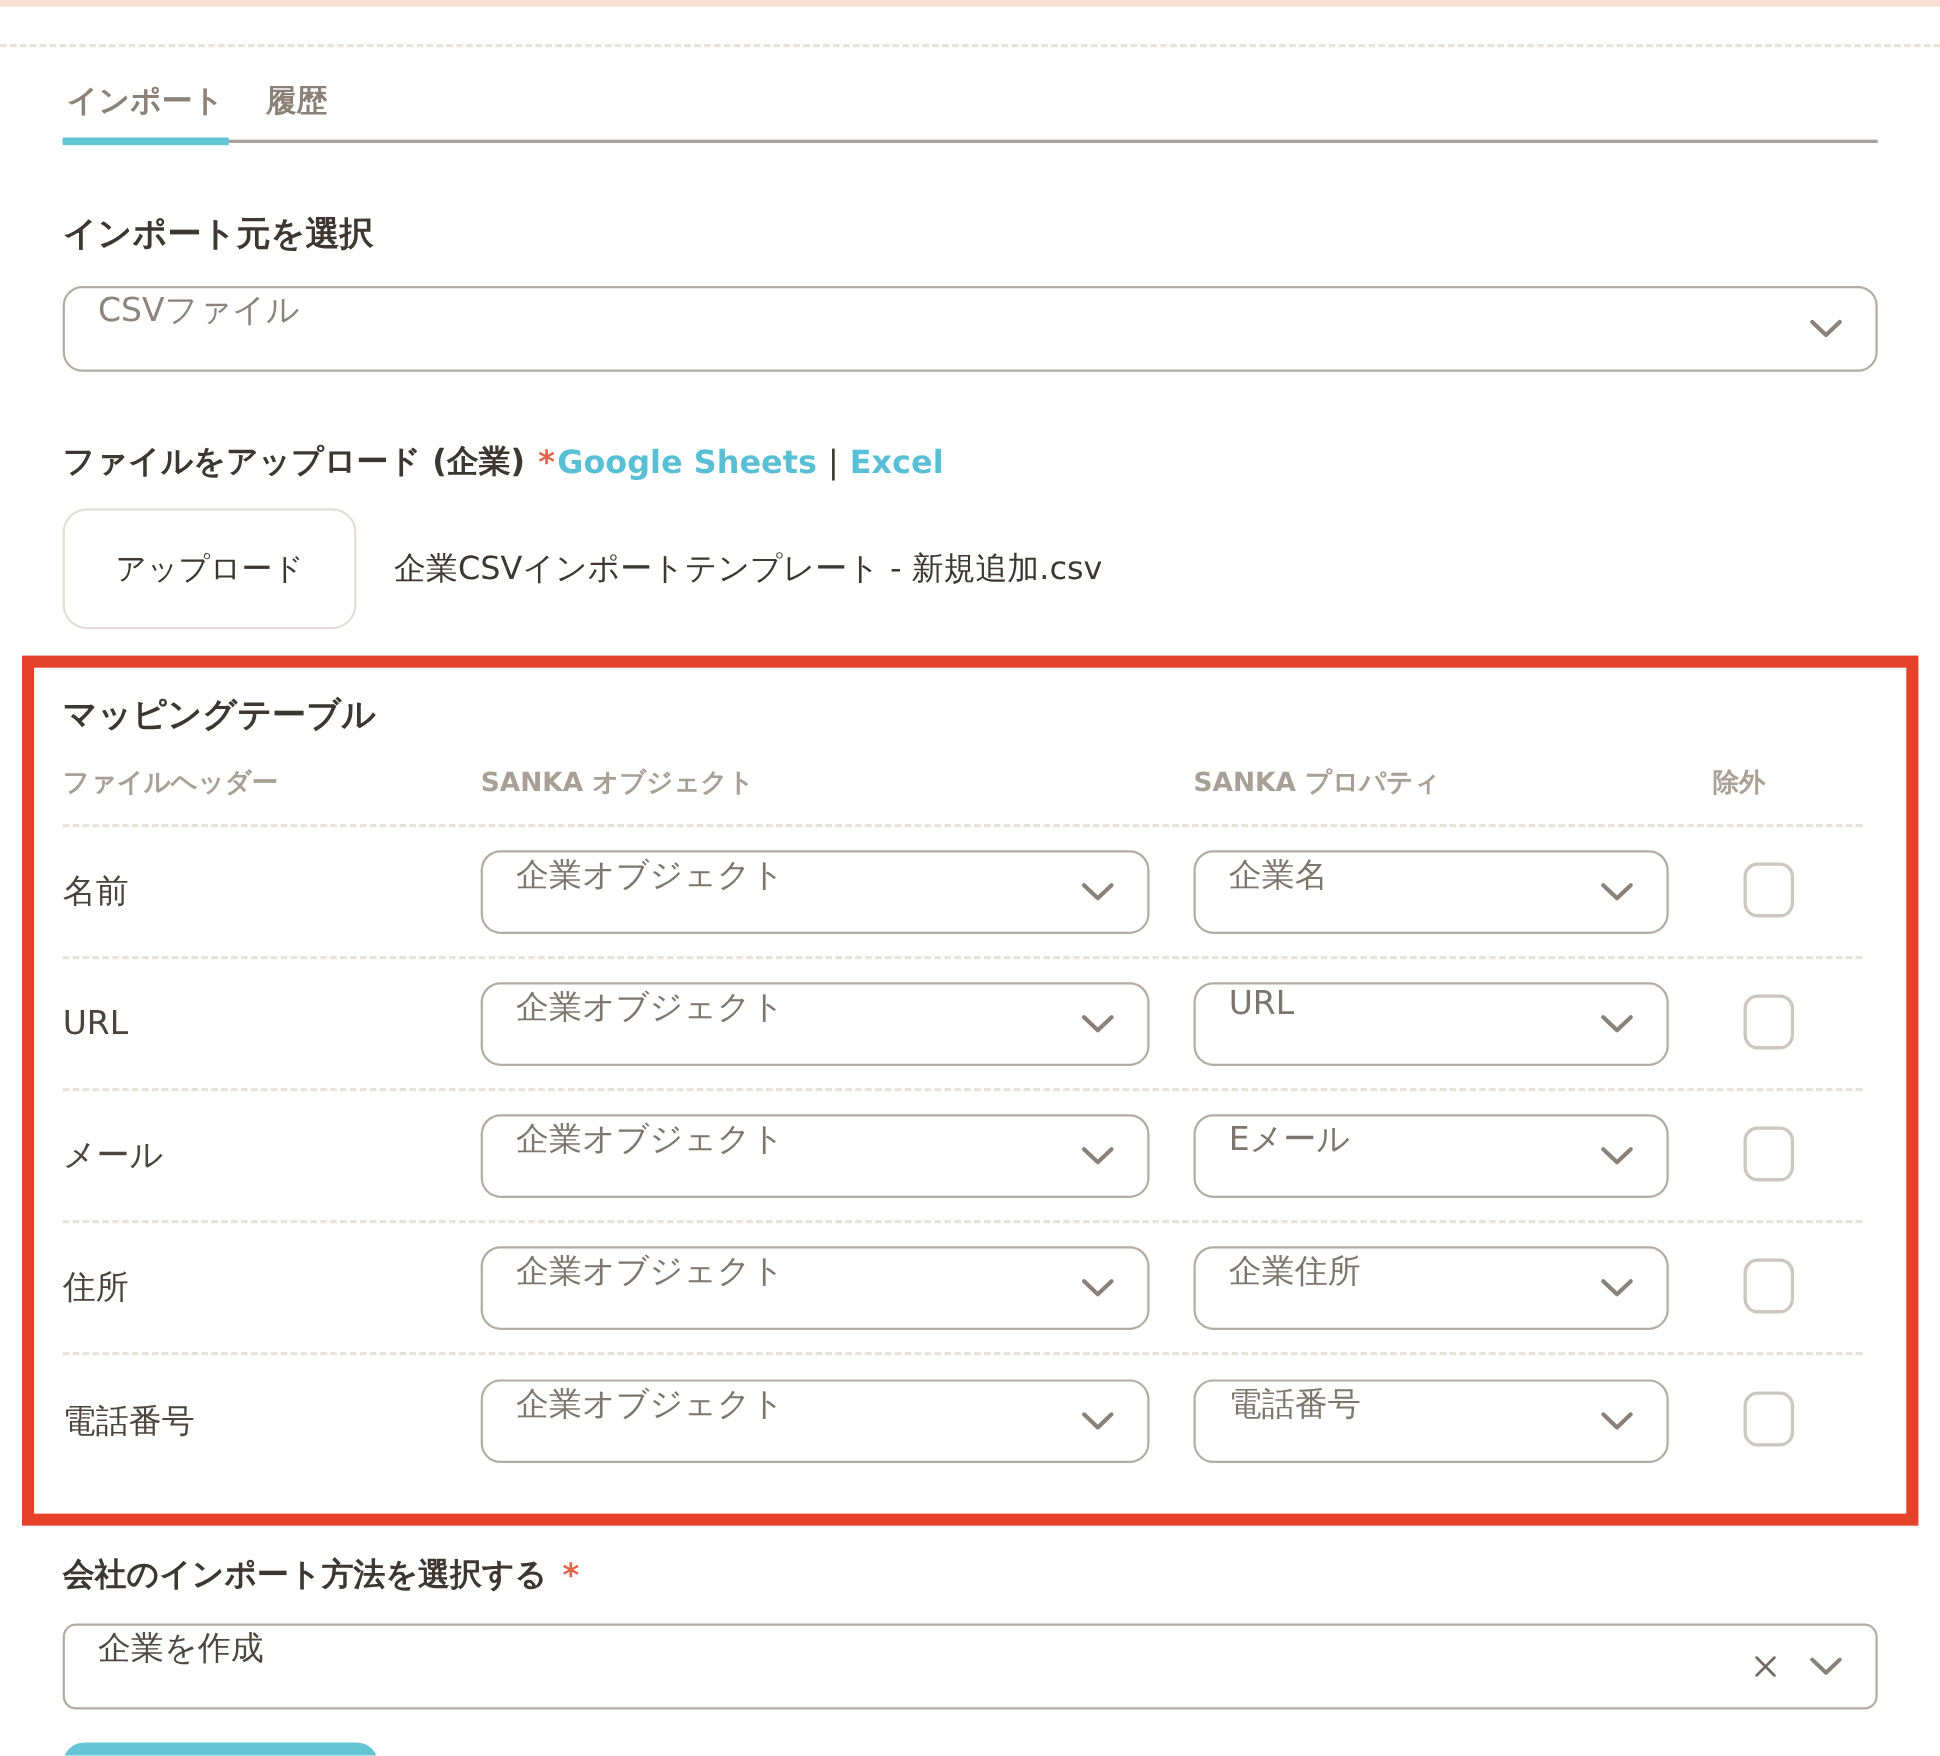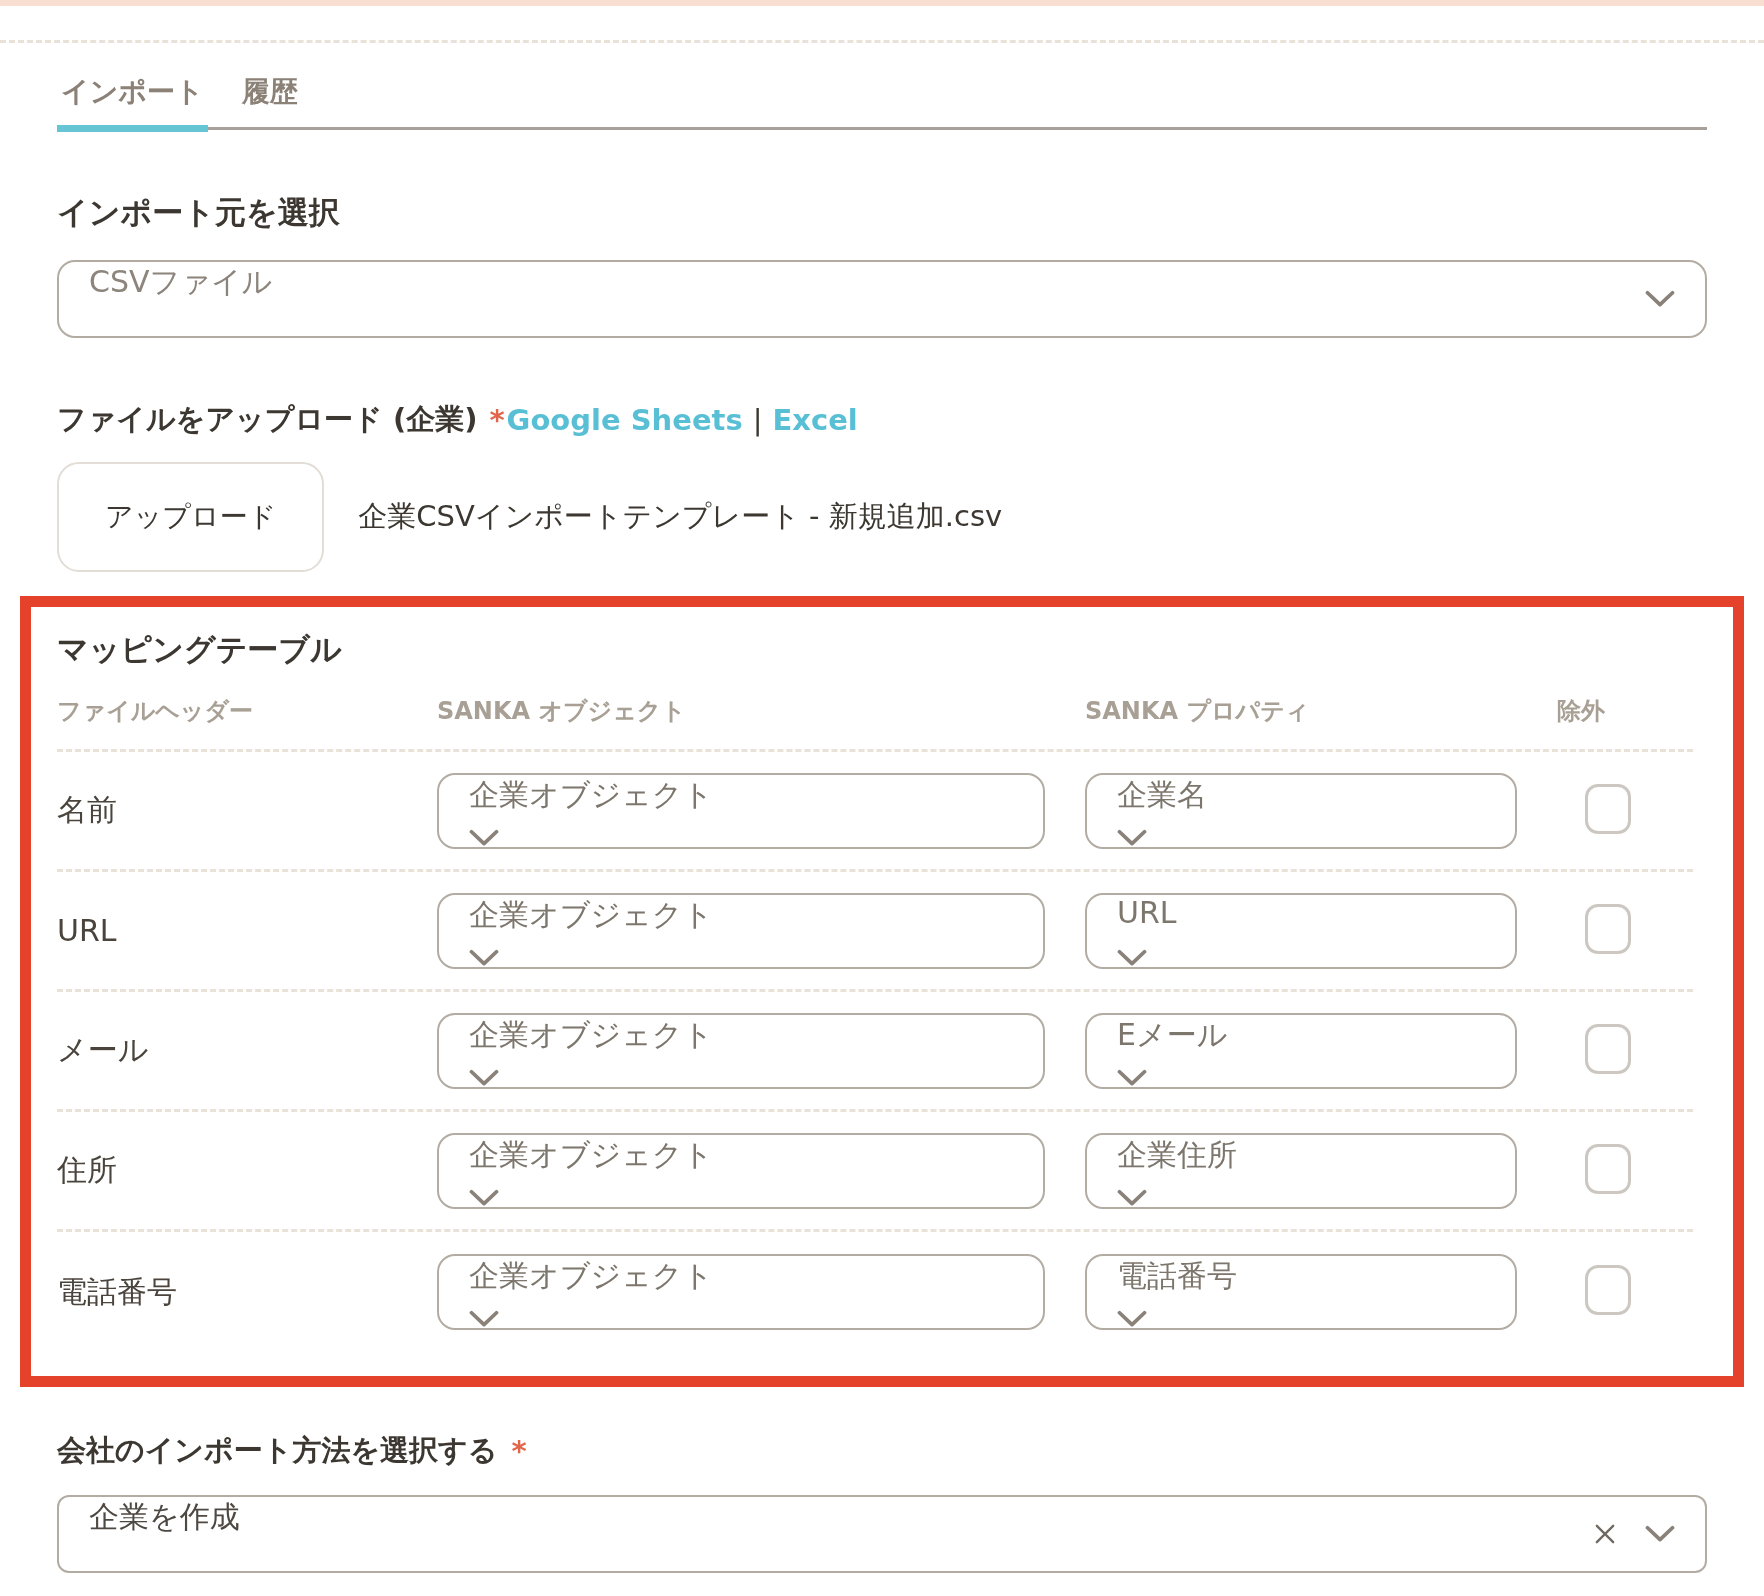--- a/index.html
+++ b/index.html
@@ -55,26 +55,26 @@
   
   .mapping-box{margin:24px -37px 0;border:11px solid var(--alert-red);padding:22px 40px 24px 26px;}
   .mapping-box .section-title{margin:0 0 8px;}
   .map-grid{display:grid;grid-template-columns:380px 648px 472px 1fr;align-items:center;}
   .map-head{padding:16px 0 22px;border-bottom:3px dashed var(--dashed);}
   .th{font-size:24px;font-weight:bold;color:var(--head-gray);}
   .map-row{display:grid;grid-template-columns:380px 648px 472px 1fr;align-items:center;height:120px;
            border-bottom:3px dashed var(--dashed);}
   .map-row:last-child{border-bottom:none;font-family:Liberation Serif, serif;}
   .file-header{font-size:30px;color:#4a443d;}
-  .map-row .select{height:76px;margin-right:40px;color:#7d766d;flex-direction:column;}
+  .map-row .select{height:76px;margin-right:40px;color:#7d766d;}
   .checkbox{width:46px;height:50px;border:3px solid #ccc7c1;border-radius:13px;display:inline-block;
             margin-left:28px;background:#fff;cursor:pointer;}
 
   
-  .method-label{margin-top:44px;display:flex;align-items:center;font-size:29px;}
+  .method-label{margin-top:25px;display:flex;align-items:center;font-size:29px;}
   .method-label .lbl{font-weight:bold;color:var(--ink);margin-right:14px;}
   .method-label .req{color:#e2654a;font-weight:bold;}
   .method-select{margin-top:24px;border-radius:12px;}
   .import-btn{margin-top:30px;display:flex;align-items:center;gap:20px;height:84px;padding:0 42px;
               background:var(--accent-teal);color:#fff;border:none;border-radius:20px;
               font-size:28px;font-weight:bold;font-family:inherit;cursor:pointer;}
   .cloud-icon{display:inline-flex;align-items:center;}
   .cloud-icon svg{width:40px;height:40px;}
 </style>
 </head>

